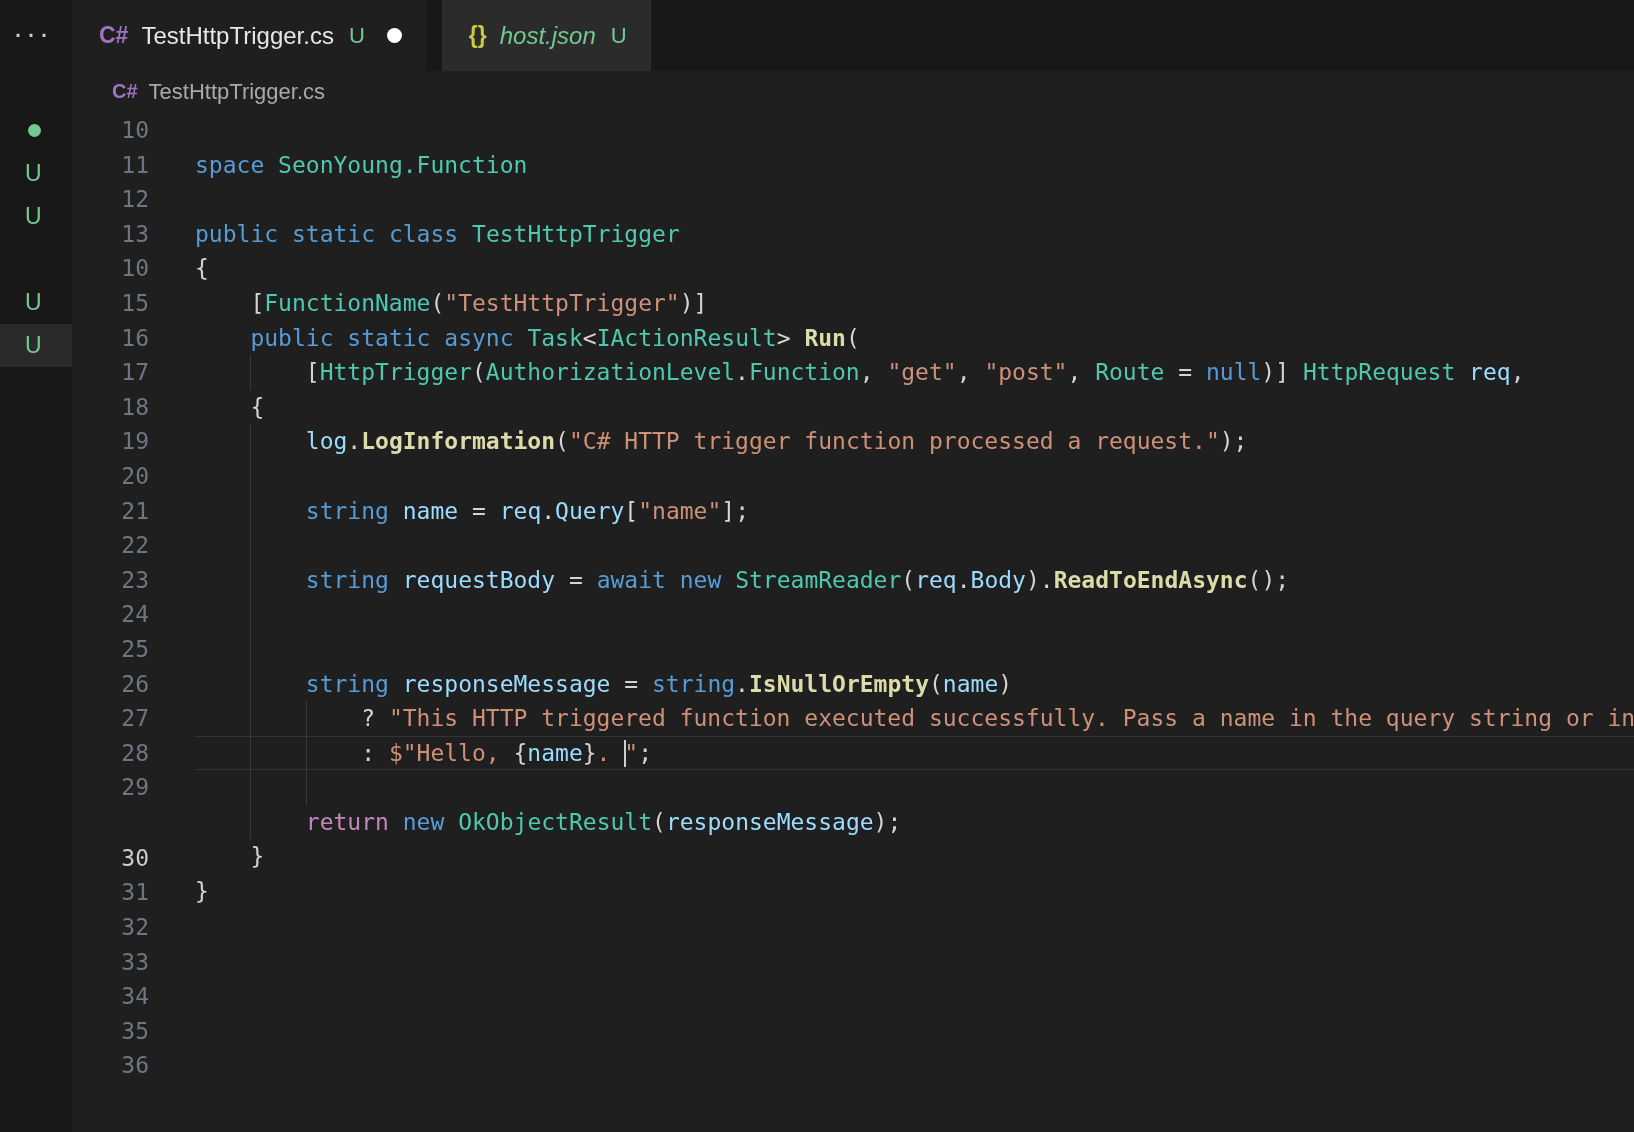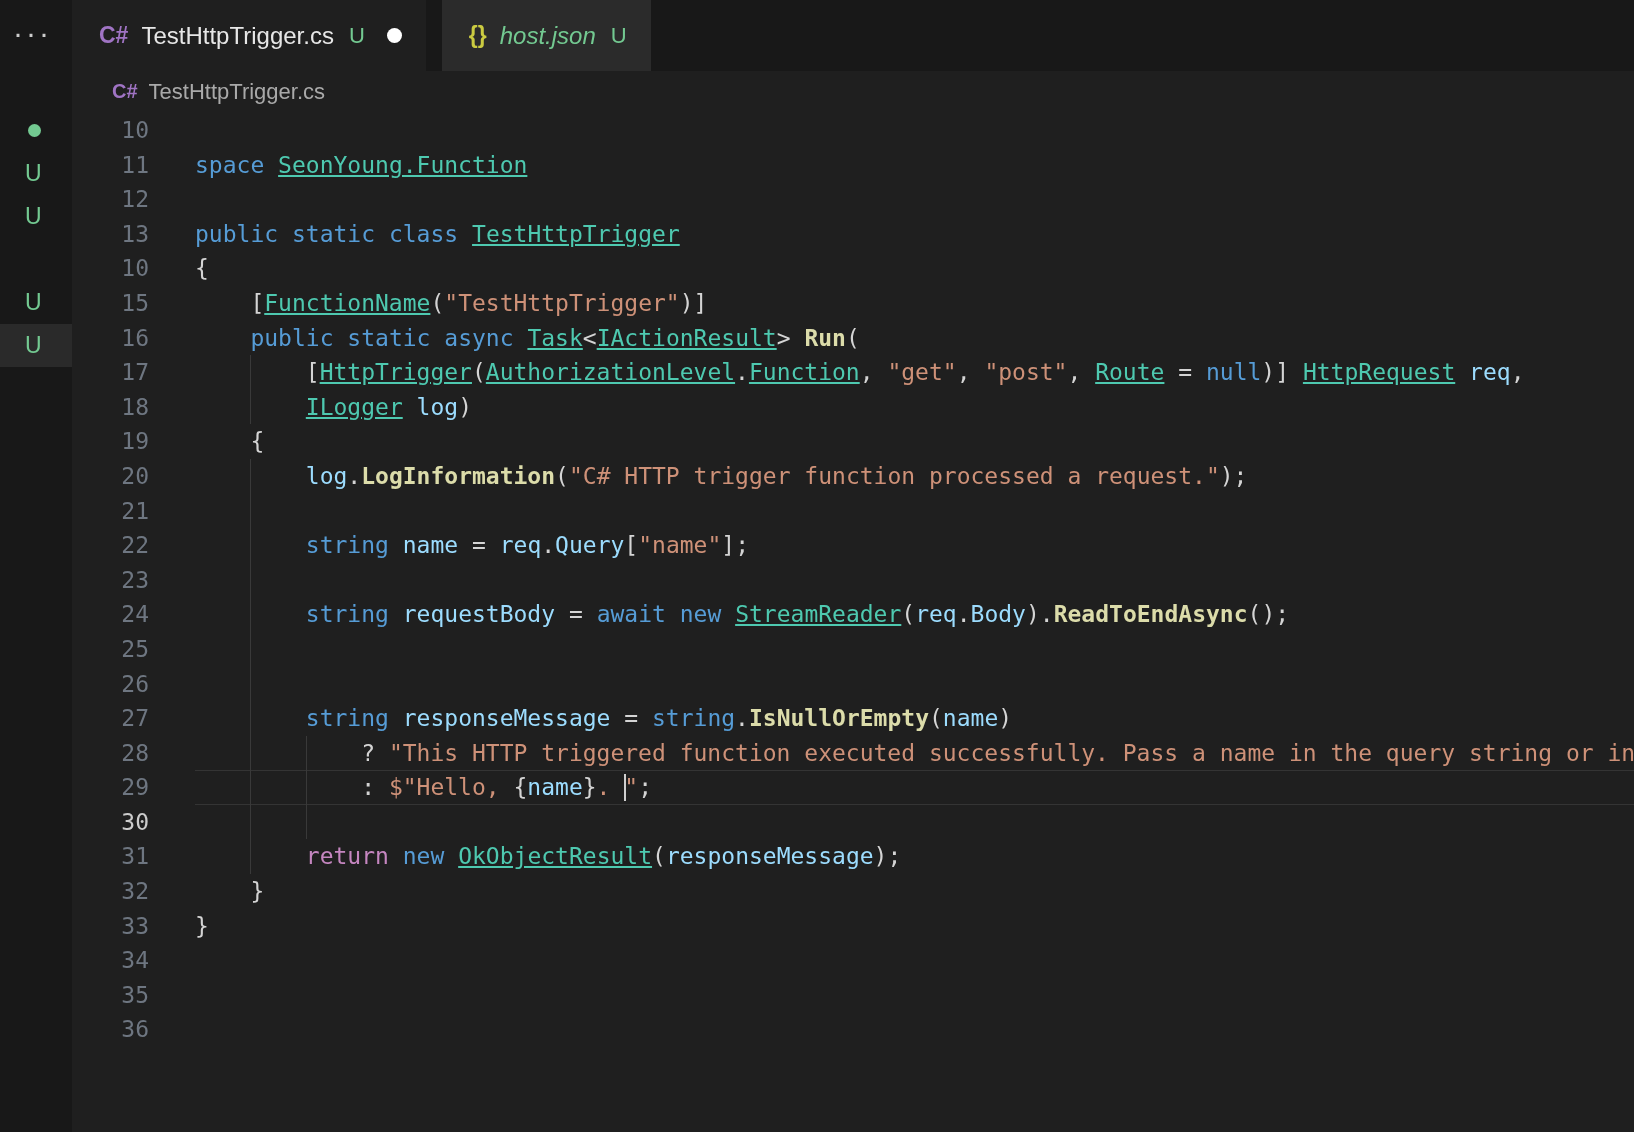--- a/index.html
+++ b/index.html
@@ -42,34 +42,34 @@
                 color:var(--breadcrumb-text,#a9a9a9); }
   .bc-icon { color:var(--csharp-icon,#a074c4); font-weight:bold; font-size:20px; }
   .bc-label { font-size:22px; }
   
   .editor { flex:1; min-height:0; display:flex;
             font-family:"DejaVu Sans Mono", monospace;
             font-size:23px; line-height:34.6px; }
   .gutter { width:123px; flex:none; text-align:right; padding-right:46px; padding-top:1px;
             color:var(--line-number,#6e7681); }
   .gutter-line { height:34.6px; }
-  .gutter-line.current { color:var(--line-number-active,#ccc); }
+  .gutter-line.current { color:var(--line-number-active,#ccc);margin-top:36px; }
   .codepane { flex:1; min-width:0; overflow:hidden; padding-top:1px; position:relative; }
   .code-line { height:34.6px; white-space:pre; position:relative; }
   .code-line.current {
     box-shadow: inset 0 1px 0 var(--current-line-border,#343434),
                 inset 0 -1px 0 var(--current-line-border,#343434);
   }
   .guide { position:absolute; top:0; bottom:0; width:1px;
            background:var(--indent-guide,#393939); }
   .cursor { position:absolute; top:4px; width:2px; height:27px;
             background:var(--cursor,#cfcfcf); }
   .tok-kw { color:var(--kw,#569cd6); }
   .tok-ct { color:var(--ct,#c586c0); }
-  .tok-ty { color:var(--ty,#4ec9b0);text-decoration:underline; }
+  .tok-ty { color:var(--ty,#4ec9b0); }
   .tok-st { color:var(--st,#ce9178); }
   .tok-va { color:var(--va,#9cdcfe);margin-top:47px; }
   .tok-fn { color:var(--fn,#dcdcaa);font-weight:bold; }
   .tok-pl { color:var(--pl,#d4d4d4); }
 </style>
 </head>
 <body>
 
 <div class="app">
 
@@ -149,21 +149,20 @@
       <div class="codepane">
         <div class="codescroll" id="codelines" style="margin-left: -4ch;">
             <div class="code-line"><span></span></div>
             <div class="code-line"><span><span class="tok-kw">namespace</span><span class="tok-pl"> </span><span class="tok-ty">SeonYoung.Function</span></span></div>
             <div class="code-line"></div>
             <div class="code-line"><span><span class="tok-pl">    </span><span class="tok-kw">public</span><span class="tok-pl"> </span><span class="tok-kw">static</span><span class="tok-pl"> </span><span class="tok-kw">class</span><span class="tok-pl"> </span><span class="tok-ty">TestHttpTrigger</span></span></div>
             <div class="code-line"><span><span class="tok-pl">    {</span></span></div>
             <div class="code-line"><span><span class="tok-pl">        [</span><span class="tok-ty">FunctionName</span><span class="tok-pl">(</span><span class="tok-st">"TestHttpTrigger"</span><span class="tok-pl">)]</span></span></div>
             <div class="code-line"><span><span class="tok-pl">        </span><span class="tok-kw">public</span><span class="tok-pl"> </span><span class="tok-kw">static</span><span class="tok-pl"> </span><span class="tok-kw">async</span><span class="tok-pl"> </span><span class="tok-ty">Task</span><span class="tok-pl">&lt;</span><span class="tok-ty">IActionResult</span><span class="tok-pl">&gt; </span><span class="tok-fn">Run</span><span class="tok-pl">(</span></span></div>
             <div class="code-line"><span class="guide" style="left: 8ch;"></span><span><span class="tok-pl">            [</span><span class="tok-ty">HttpTrigger</span><span class="tok-pl">(</span><span class="tok-ty">AuthorizationLevel</span><span class="tok-pl">.</span><span class="tok-ty">Function</span><span class="tok-pl">, </span><span class="tok-st">"get"</span><span class="tok-pl">, </span><span class="tok-st">"post"</span><span class="tok-pl">, </span><span class="tok-ty">Route</span><span class="tok-pl"> = </span><span class="tok-kw">null</span><span class="tok-pl">)] </span><span class="tok-ty">HttpRequest</span><span class="tok-pl"> </span><span class="tok-va">req</span><span class="tok-pl">,</span></span></div>
-            <div class="code-line"><span class="guide" style="left: 8ch;"></span><span><span class="tok-pl">            </span><span class="tok-ty">ILogger</span><span class="tok-pl"> </span><span class="tok-va">log</span><span class="tok-pl">)</span></span></div>
             <div class="code-line"><span><span class="tok-pl">        {</span></span></div>
             <div class="code-line"><span class="guide" style="left: 8ch;"></span><span><span class="tok-pl">            </span><span class="tok-va">log</span><span class="tok-pl">.</span><span class="tok-fn">LogInformation</span><span class="tok-pl">(</span><span class="tok-st">"C# HTTP trigger function processed a request."</span><span class="tok-pl">);</span></span></div>
             <div class="code-line"><span class="guide" style="left: 8ch;"></span><span></span></div>
             <div class="code-line"><span class="guide" style="left: 8ch;"></span><span><span class="tok-pl">            </span><span class="tok-kw">string</span><span class="tok-pl"> </span><span class="tok-va">name</span><span class="tok-pl"> = </span><span class="tok-va">req</span><span class="tok-pl">.</span><span class="tok-va">Query</span><span class="tok-pl">[</span><span class="tok-st">"name"</span><span class="tok-pl">];</span></span></div>
             <div class="code-line"><span class="guide" style="left: 8ch;"></span><span></span></div>
             <div class="code-line"><span class="guide" style="left: 8ch;"></span><span><span class="tok-pl">            </span><span class="tok-kw">string</span><span class="tok-pl"> </span><span class="tok-va">requestBody</span><span class="tok-pl"> = </span><span class="tok-kw">await</span><span class="tok-pl"> </span><span class="tok-kw">new</span><span class="tok-pl"> </span><span class="tok-ty">StreamReader</span><span class="tok-pl">(</span><span class="tok-va">req</span><span class="tok-pl">.</span><span class="tok-va">Body</span><span class="tok-pl">).</span><span class="tok-fn">ReadToEndAsync</span><span class="tok-pl">();</span></span></div>
             <div class="code-line"><span class="guide" style="left: 8ch;"></span></div>
             <div class="code-line"><span class="guide" style="left: 8ch;"></span><span></span></div>
             <div class="code-line"><span class="guide" style="left: 8ch;"></span><span><span class="tok-pl">            </span><span class="tok-kw">string</span><span class="tok-pl"> </span><span class="tok-va">responseMessage</span><span class="tok-pl"> = </span><span class="tok-kw">string</span><span class="tok-pl">.</span><span class="tok-fn">IsNullOrEmpty</span><span class="tok-pl">(</span><span class="tok-va">name</span><span class="tok-pl">)</span></span></div>
             <div class="code-line"><span class="guide" style="left: 8ch;"></span><span class="guide" style="left: 12ch;"></span><span><span class="tok-pl">                ? </span><span class="tok-st">"This HTTP triggered function executed successfully. Pass a name in the query string or in the request body for a personalized response."</span></span></div>

